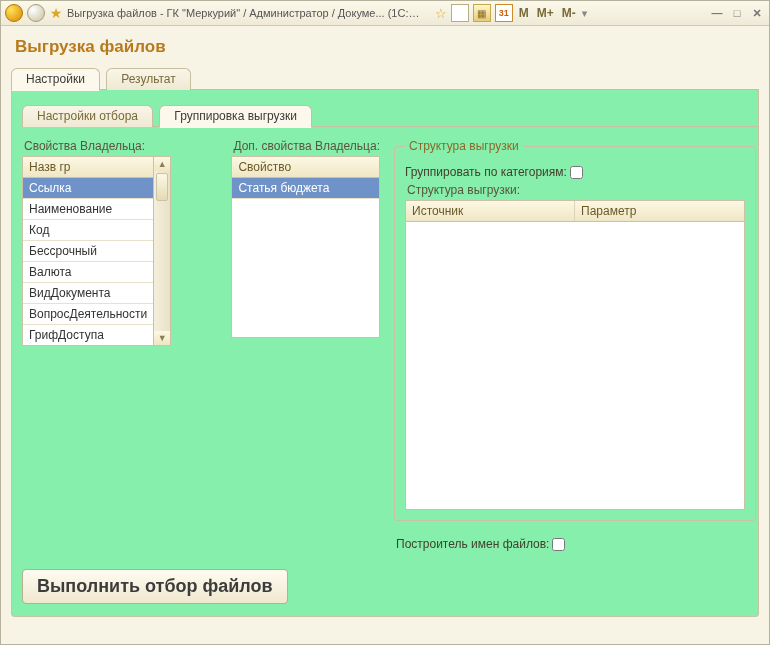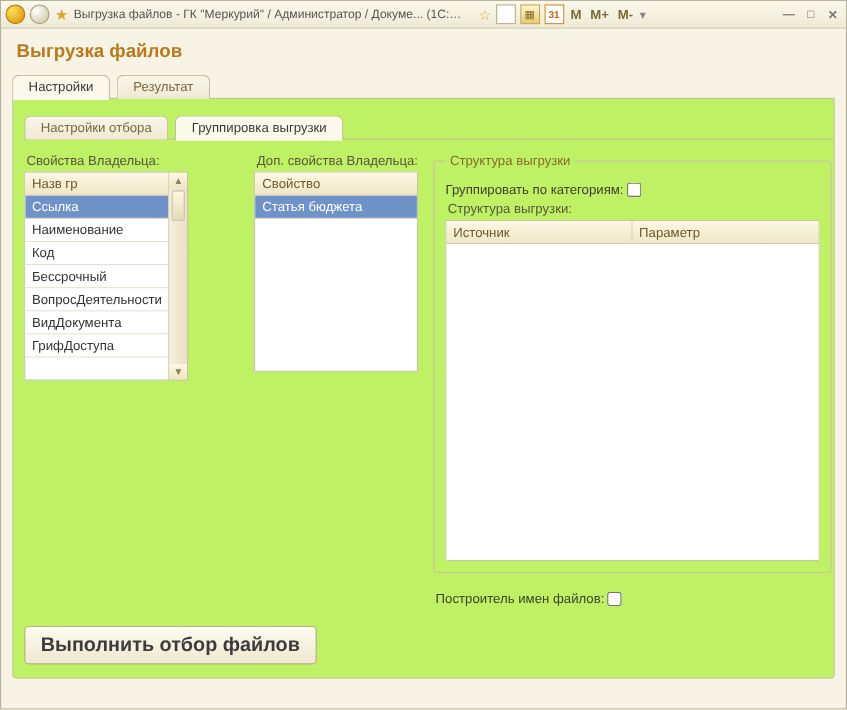--- a/index.html
+++ b/index.html
@@ -43,21 +43,21 @@
   
   fieldset.fs{border:1px solid #c9c2a6;border-radius:3px;padding:8px 10px 10px 10px;margin:2px;}
   fieldset.fs>legend{color:#8a6a2a;padding:0 4px;font-size:12px;}
   .cbrow{display:flex;align-items:center;gap:3px;margin:4px 0;}
   .cbrow label{color:#43402f;}
   .struct-table{border:1px solid #c9c2a6;background:#fff;height:308px;display:flex;flex-direction:column;}
   .struct-table .thead{flex:0 0 auto;}
   .struct-table .tbody{flex:1;}
   
   .btn{display:inline-block;padding:6px 14px;border:1px solid #b8af8c;border-radius:4px;background:linear-gradient(#fefcf1,#efe8cf);color:#3c3c3c;font-weight:bold;cursor:pointer;font-size:18px;}
-  .outer-border{border:1px solid #c9c2a6;border-top:none;border-radius:0 0 4px 4px;padding:8px 0 12px 10px;background:#bef264;}
+  .outer-border{border:1px solid #c9c2a6;border-top:none;border-radius:0 0 4px 4px;padding:8px 0 12px 10px;background:#86efac;}
   .two-col-th .th{flex:0 0 50%;box-sizing:border-box;}
   input[type=checkbox]{margin:0;}
 </style>
 </head>
 <body>
 
 <div class="window">
 
   <div class="titlebar">
     <span class="tb-ico" style="background:radial-gradient(circle at 30% 30%,#ffe15c,#d98900);border:1px solid #b77400;"></span>
@@ -101,22 +101,23 @@
             <div class="scrollwrap">
               <div class="onetable" style="height:188px;overflow:hidden;">
                 <div class="thead">
                     <div class="th">Назв гр</div>
                   </div>
                 <div class="tbody" id="owner-rows">
                     <div class="tr sel">Ссылка</div>
                     <div class="tr">Наименование</div>
                     <div class="tr">Код</div>
                     <div class="tr">Бессрочный</div>
+                    <div class="tr">Валюта</div>
+                    <div class="tr">ВидДокумента</div>
                     <div class="tr">ВопросДеятельности</div>
-                    <div class="tr">ВидДокумента</div>
                     <div class="tr">ГрифДоступа</div>
                   </div>
               </div>
               <div class="vscroll">
                 <div class="arrow">▲</div>
                 <div class="track">
                     <div class="thumb"></div>
                   </div>
                 <div class="arrow">▼</div>
               </div>

